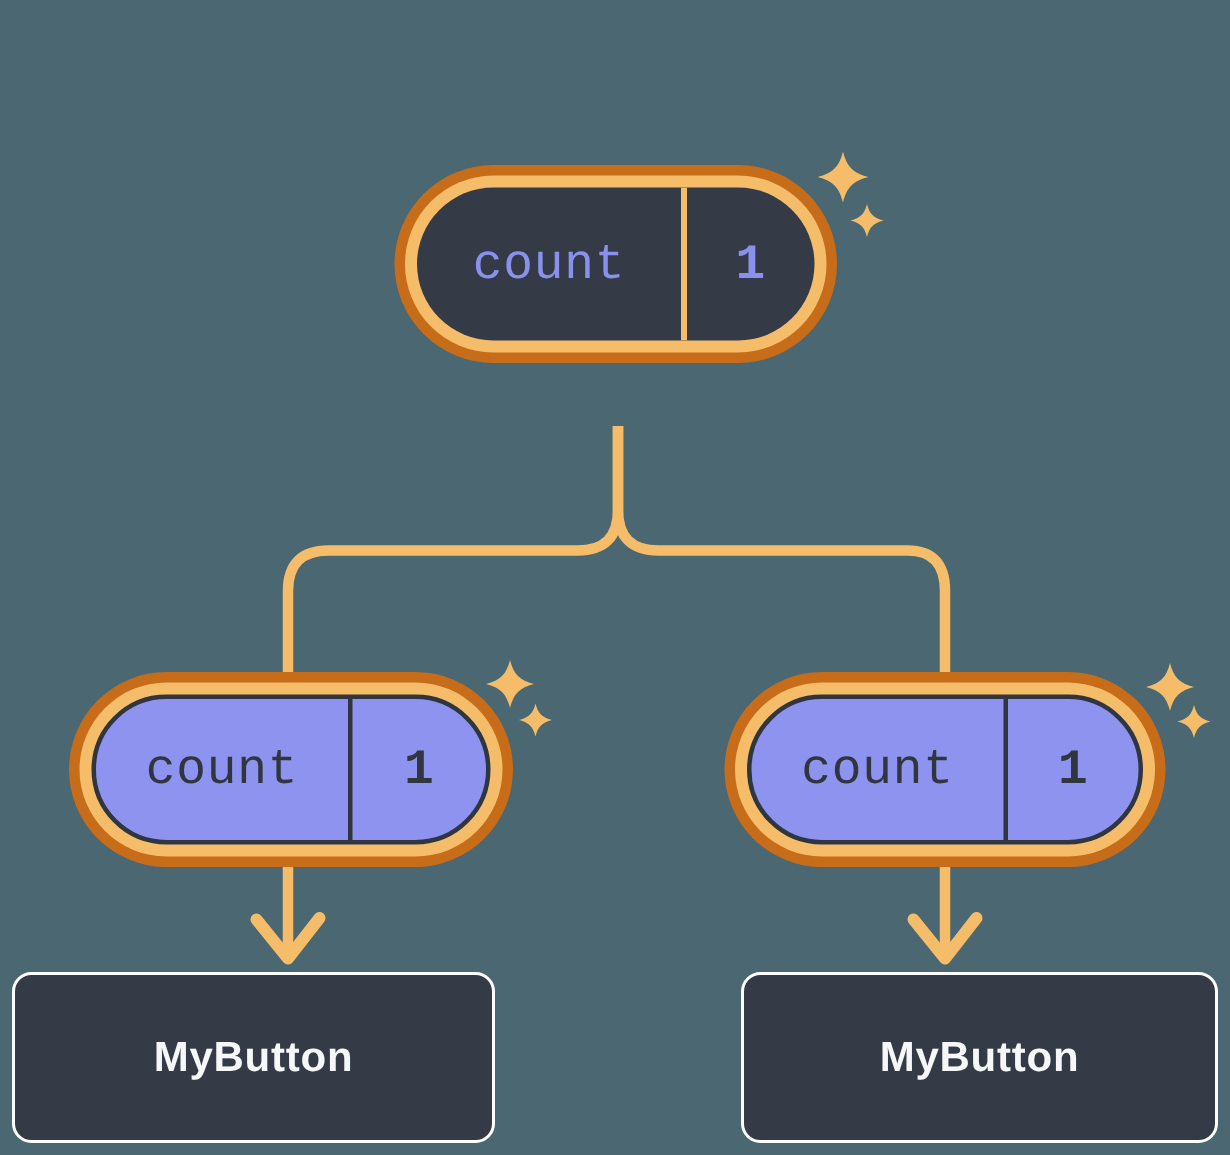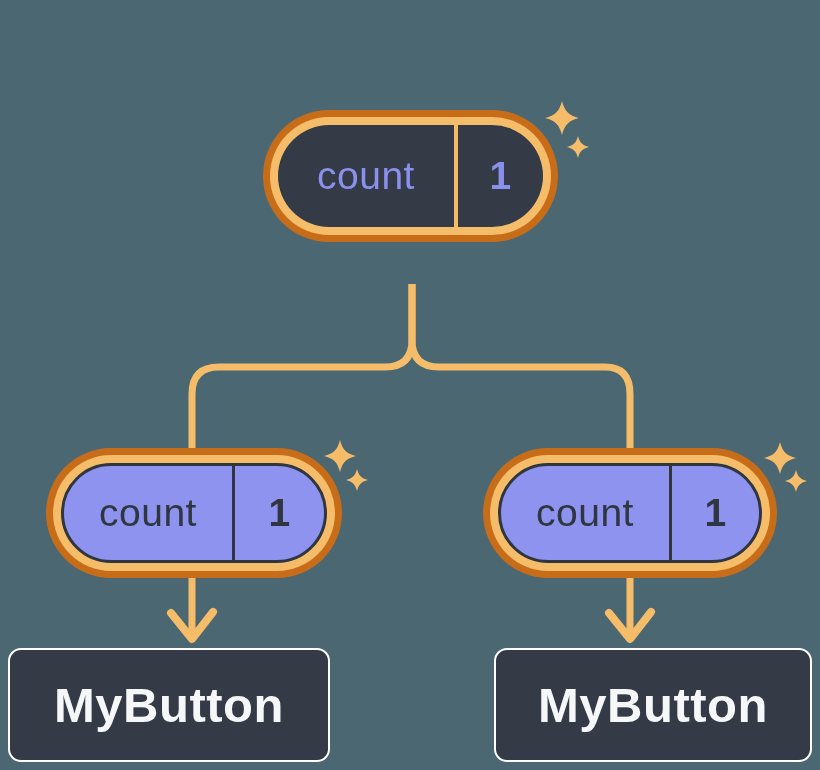--- a/index.html
+++ b/index.html
@@ -45,21 +45,21 @@
     color: var(--node-text);
     font-weight: 600;
     letter-spacing: 0.5px;
   }
   .node-app .node-label { top: 26px; font-size: 41px; line-height: 46px; }
   .node-button-label {
     position: absolute; inset: 0;
     display: flex; align-items: center; justify-content: center;
     color: var(--node-text);
     font-weight: 600;
-    font-size: 49px;
+    font-size: 28px;
     letter-spacing: 0.5px;
   }
   
   .connector-svg {
     position: absolute; inset: 0;
     width: 820px; height: 770px;
     z-index: 2;
     pointer-events: none;
   }
   .connector-path {
@@ -98,22 +98,23 @@
     align-items: stretch;
     overflow: hidden;
   }
   .pill-state .pill-content { background: var(--node-fill); }
   .pill-props .pill-content {
     background: var(--prop-fill);
     border: 3px solid var(--prop-outline);
   }
   .seg {
     display: flex; align-items: center; justify-content: center;
-    font-size: 39px;
+    font-size: 33px;
     letter-spacing: 0.5px;
+    font-family: Liberation Mono, monospace;
   }
   .seg-name { flex: 0 0 auto; }
   .seg-value { flex: 1 1 auto; font-weight: 700; }
   .pill-state .seg-name  { width: 176px; color: var(--state-text); font-weight: 400; }
   .pill-state .seg-value { color: var(--state-text); }
   .pill-props .seg-name  { width: 168px; color: var(--prop-text); font-weight: 500; }
   .pill-props .seg-value { color: var(--prop-text); }
   .divider { flex: 0 0 auto; }
   .pill-state .divider { width: 4px; background: var(--ring-inner); }
   .pill-props .divider { width: 3px; background: var(--prop-outline); }

